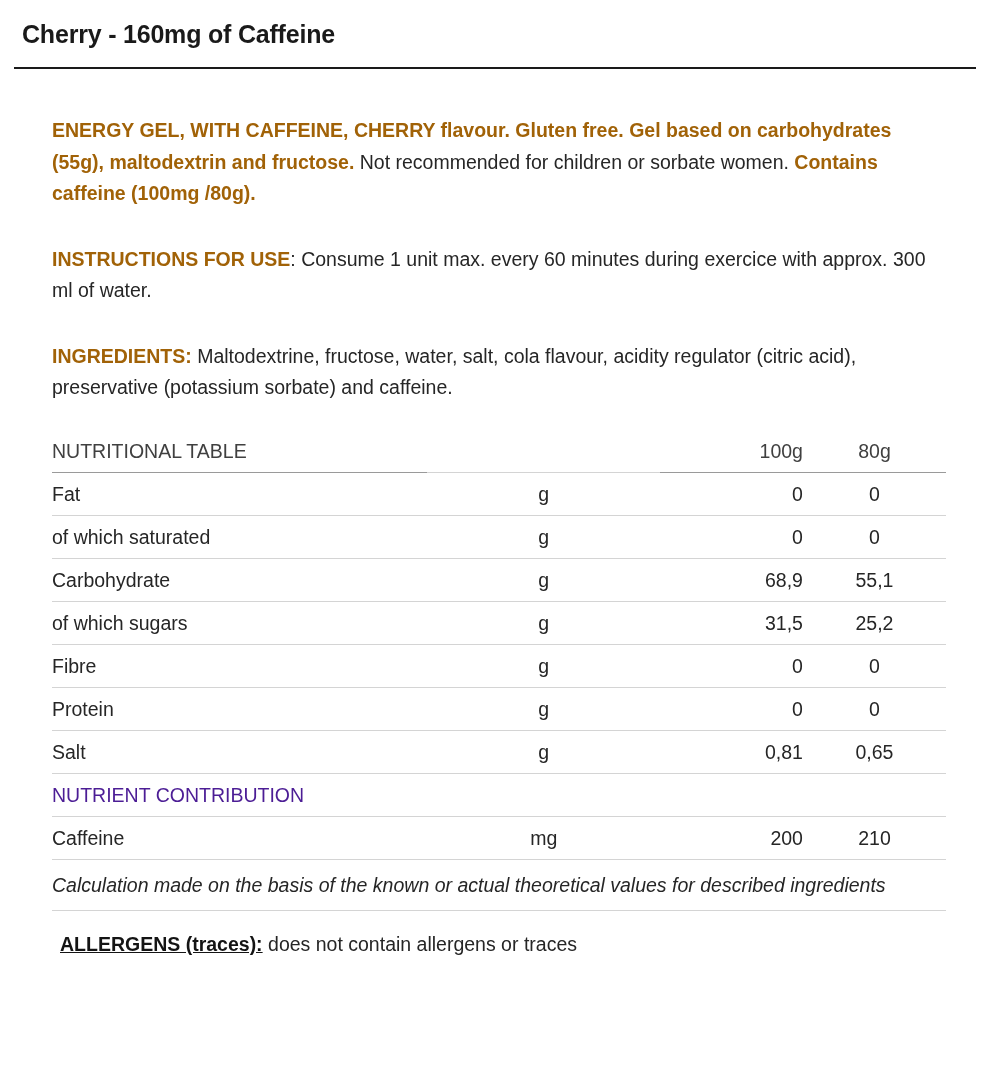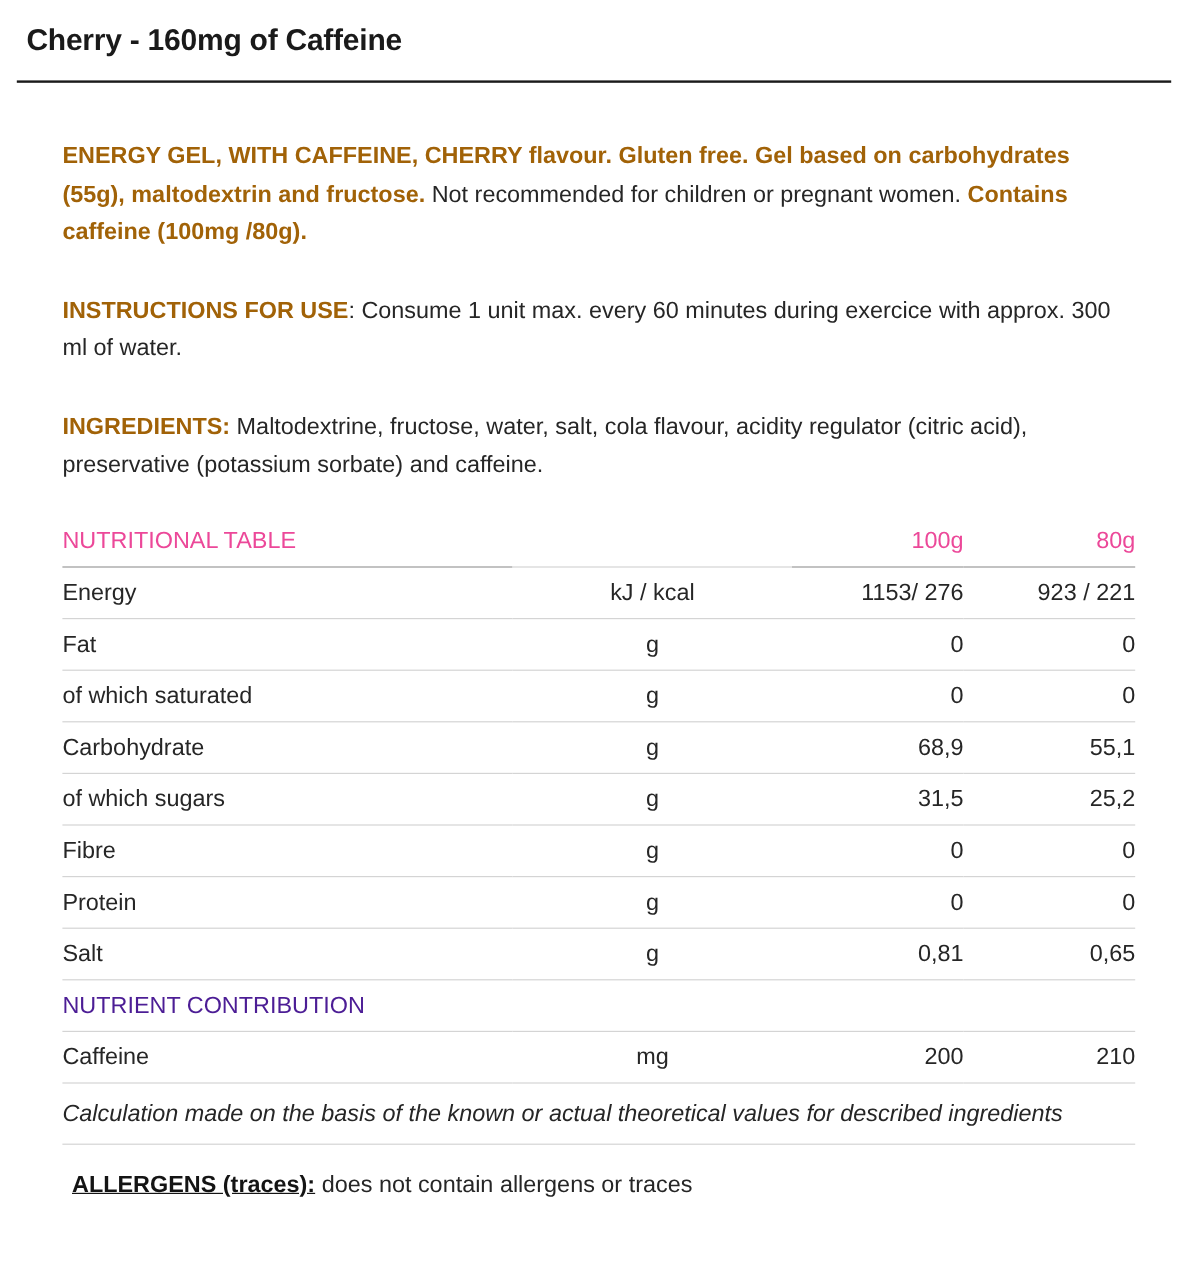--- a/index.html
+++ b/index.html
@@ -55,27 +55,27 @@
     padding: 10px 0 9px 0;
     font-weight: normal;
     vertical-align: bottom;
   }
   .row-sep td, .row-sep th {
     border-top: 1px solid #d4d4d4;
   }
   .hdr th {
     border-bottom: 1px solid #9a9a9a;
     font-weight: bold;
-    color: #ec4899;
+    color: #404040;
     padding-bottom: 9px;
   }
   .c-name { text-align: left; padding-left: 8px; width: 42%; }
   .c-unit { text-align: center; width: 26%; }
   .c-v1   { text-align: right; width: 16%; padding-right: 6px; }
-  .c-v2   { text-align: right; width: 16%; padding-right: 6px; }
+  .c-v2   { text-align: center; width: 16%; padding-right: 6px; }
   .hdr .c-name { border-bottom: 1px solid #9a9a9a; }
   .hdr .c-unit { border-bottom: 0; }
   .hdr .c-v1, .hdr .c-v2 { border-bottom: 1px solid #9a9a9a; }
   .indent { padding-left: 30px; }
   .section-head td {
     font-weight: bold;
     color: #4c1d95;
     padding-top: 14px;
     padding-bottom: 9px;
   }
@@ -99,42 +99,36 @@
 </head>
 <body>
 
 <div class="page">
 
   <h1 class="product-title">Cherry - 160mg of Caffeine</h1>
   <hr class="title-rule">
 
   <div class="body-block">
 
-    <p class="para first"><b>ENERGY GEL, WITH CAFFEINE, CHERRY flavour. Gluten free. Gel based on carbohydrates (55g), maltodextrin and fructose.</b><span> Not recommended for children or pregnant women. </span><b>Contains caffeine (100mg /80g).</b></p>
+    <p class="para first"><b>ENERGY GEL, WITH CAFFEINE, CHERRY flavour. Gluten free. Gel based on carbohydrates (55g), maltodextrin and fructose.</b><span> Not recommended for children or sorbate women. </span><b>Contains caffeine (100mg /80g).</b></p>
 
     <p class="para"><b>INSTRUCTIONS FOR USE</b><span>: Consume 1 unit max. every 60 minutes during exercice with approx. 300 ml of water.</span></p>
 
     <p class="para"><b>INGREDIENTS:</b><span> Maltodextrine, fructose, water, salt, cola flavour, acidity regulator (citric acid), preservative (potassium sorbate) and caffeine.</span></p>
 
     <table class="nutri">
       <thead>
         <tr class="hdr">
           <th class="c-name">NUTRITIONAL TABLE</th>
           <th class="c-unit"></th>
           <th class="c-v1">100g</th>
           <th class="c-v2">80g</th>
         </tr>
       </thead>
       <tbody>
-        <tr class="row-sep">
-          <td class="c-name">Energy</td>
-          <td class="c-unit">kJ / kcal</td>
-          <td class="c-v1">1153/ 276</td>
-          <td class="c-v2">923 / 221</td>
-        </tr>
         <tr class="row-sep">
           <td class="c-name">Fat</td>
           <td class="c-unit">g</td>
           <td class="c-v1">0</td>
           <td class="c-v2">0</td>
         </tr>
         <tr class="row-sep">
           <td class="c-name indent">of which saturated</td>
           <td class="c-unit">g</td>
           <td class="c-v1">0</td>

